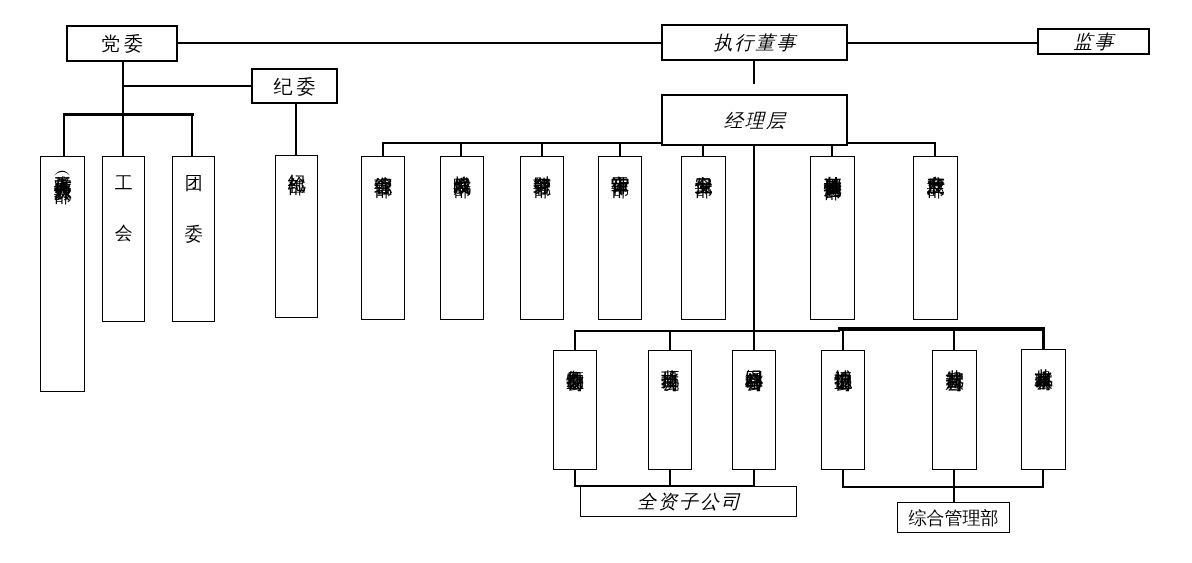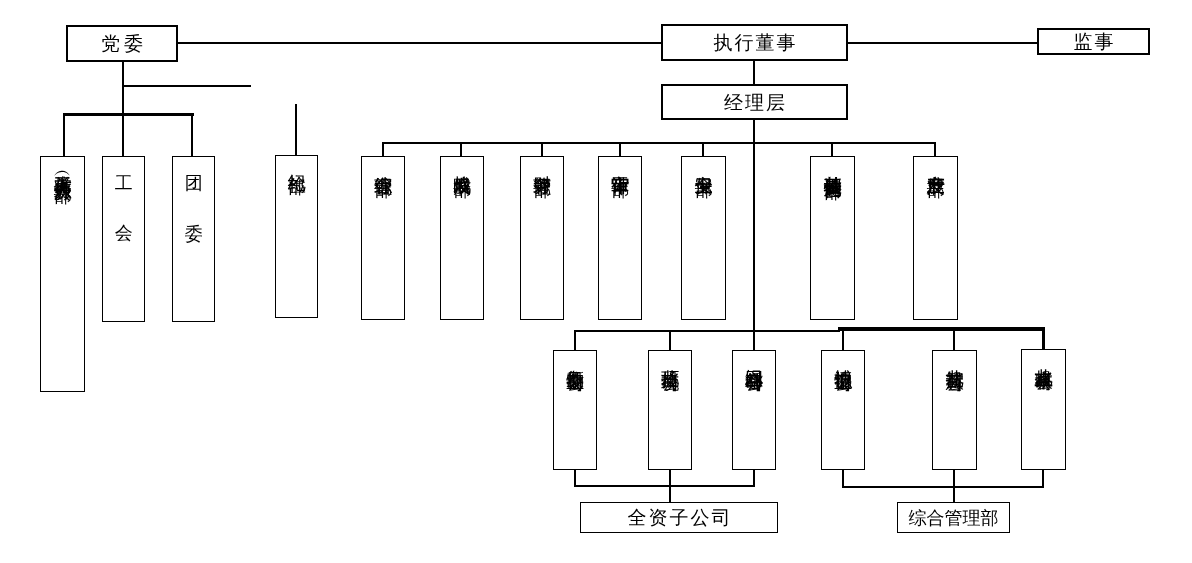--- a/index.html
+++ b/index.html
@@ -20,21 +20,21 @@
     display:flex;
     align-items:center;
     justify-content:center;
     font-size:19px;
     line-height:1;
     white-space:nowrap;
   }
   .thin{border-width:1.5px;}
   .hbox .label{display:block;}
   .ls4{letter-spacing:4px;text-indent:4px;}
-  .ls2{letter-spacing:2px;text-indent:2px;}
+  .ls2{letter-spacing:2px;text-indent:2px;font-style:italic;}
   .vbox{
     align-items:flex-start;
     font-size:18px;
   }
   .vbox .label{
     writing-mode:vertical-rl;
     text-orientation:mixed;
     letter-spacing:1px;
     padding-top:4px;
     line-height:1.15;
@@ -86,21 +86,24 @@
 
   <div class="box hbox" style="left:66px;top:25px;width:112px;height:37px;">
     <span class="label ls4">党委</span>
   </div>
   <div class="box hbox" style="left:661px;top:24px;width:187px;height:37px;">
     <span class="label ls2">执行董事</span>
   </div>
   <div class="box hbox" style="left:1037px;top:28px;width:113px;height:27px;">
     <span class="label ls2">监事</span>
   </div>
-  <div class="box hbox" style="left:661px;top:84px;width:187px;height:36px;">
+  <div class="box hbox" style="left:251px;top:68px;width:87px;height:36px;">
+    <span class="label ls4">纪委</span>
+  </div>
+  <div class="box hbox" style="left:661px;top:94px;width:187px;height:52px;">
     <span class="label ls2">经理层</span>
   </div>
 
   <div class="box vbox thin" style="left:40px;top:156px;width:45px;height:236px;">
     <span class="label">党群工作（人力资源）部</span>
   </div>
   <div class="box vbox thin spread" style="left:102px;top:156px;width:43px;height:166px;">
     <span class="label">工会</span>
   </div>
   <div class="box vbox thin spread" style="left:172px;top:156px;width:43px;height:166px;">
@@ -144,20 +147,20 @@
   <div class="box vbox thin" style="left:821px;top:350px;width:44px;height:120px;">
     <span class="label">博识物业公司</span>
   </div>
   <div class="box vbox thin" style="left:932px;top:350px;width:45px;height:120px;">
     <span class="label">北投智慧公司</span>
   </div>
   <div class="box vbox thin" style="left:1021px;top:349px;width:45px;height:121px;">
     <span class="label"><span>北投</span><span class="b">卓</span><span>联公司</span></span>
   </div>
 
-  <div class="box hbox thin" style="left:580px;top:502px;width:198px;height:31px;">
+  <div class="box hbox thin" style="left:580px;top:486px;width:217px;height:31px;">
     <span class="label ls2">全资子公司</span>
   </div>
   <div class="box hbox thin" style="left:897px;top:502px;width:113px;height:31px;font-size:18px;">
     <span class="label">综合管理部</span>
   </div>
 
 </div>
 
 </body></html>

